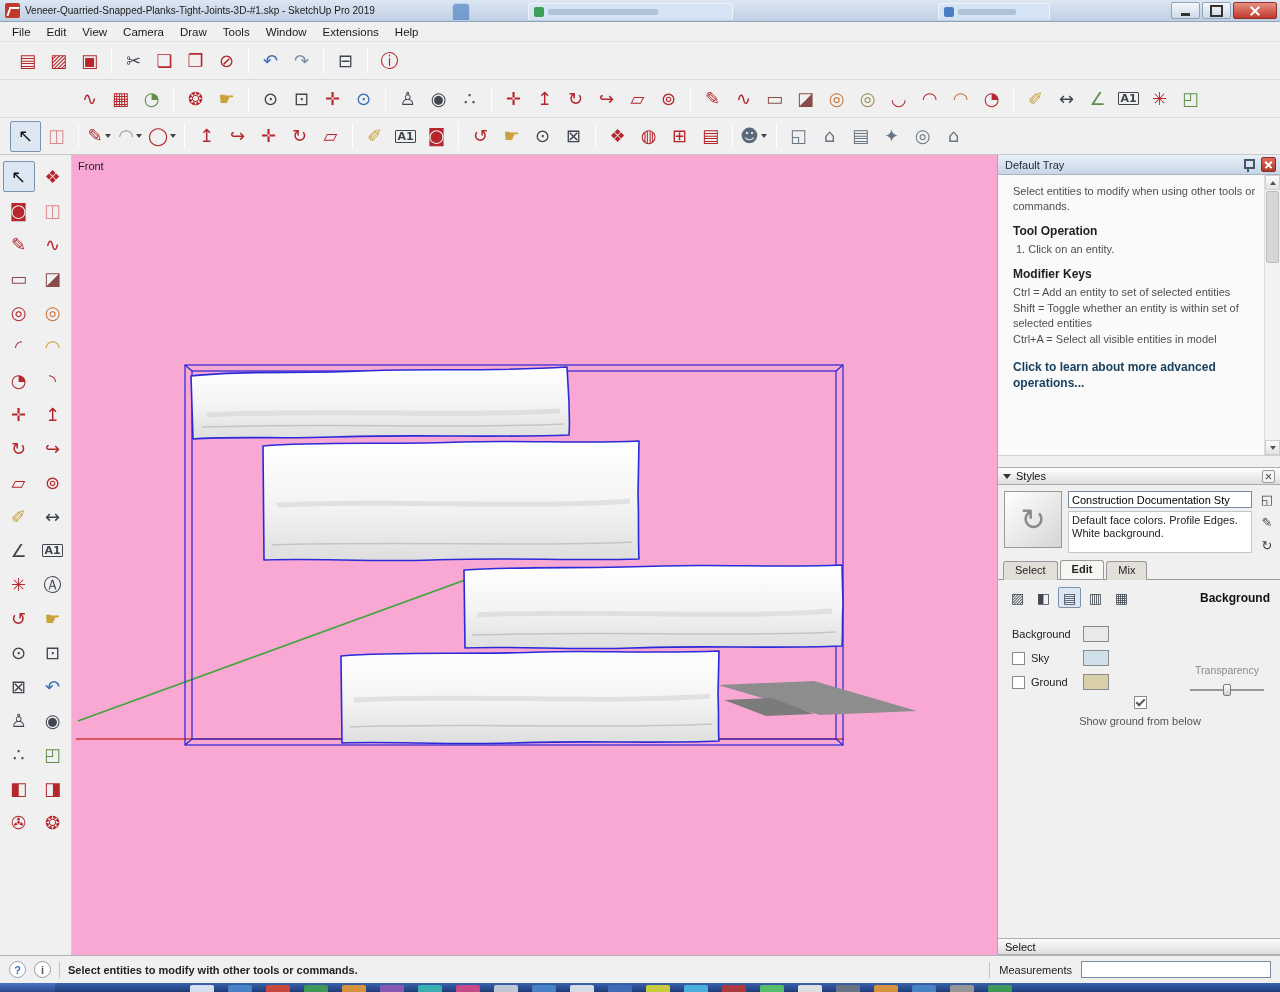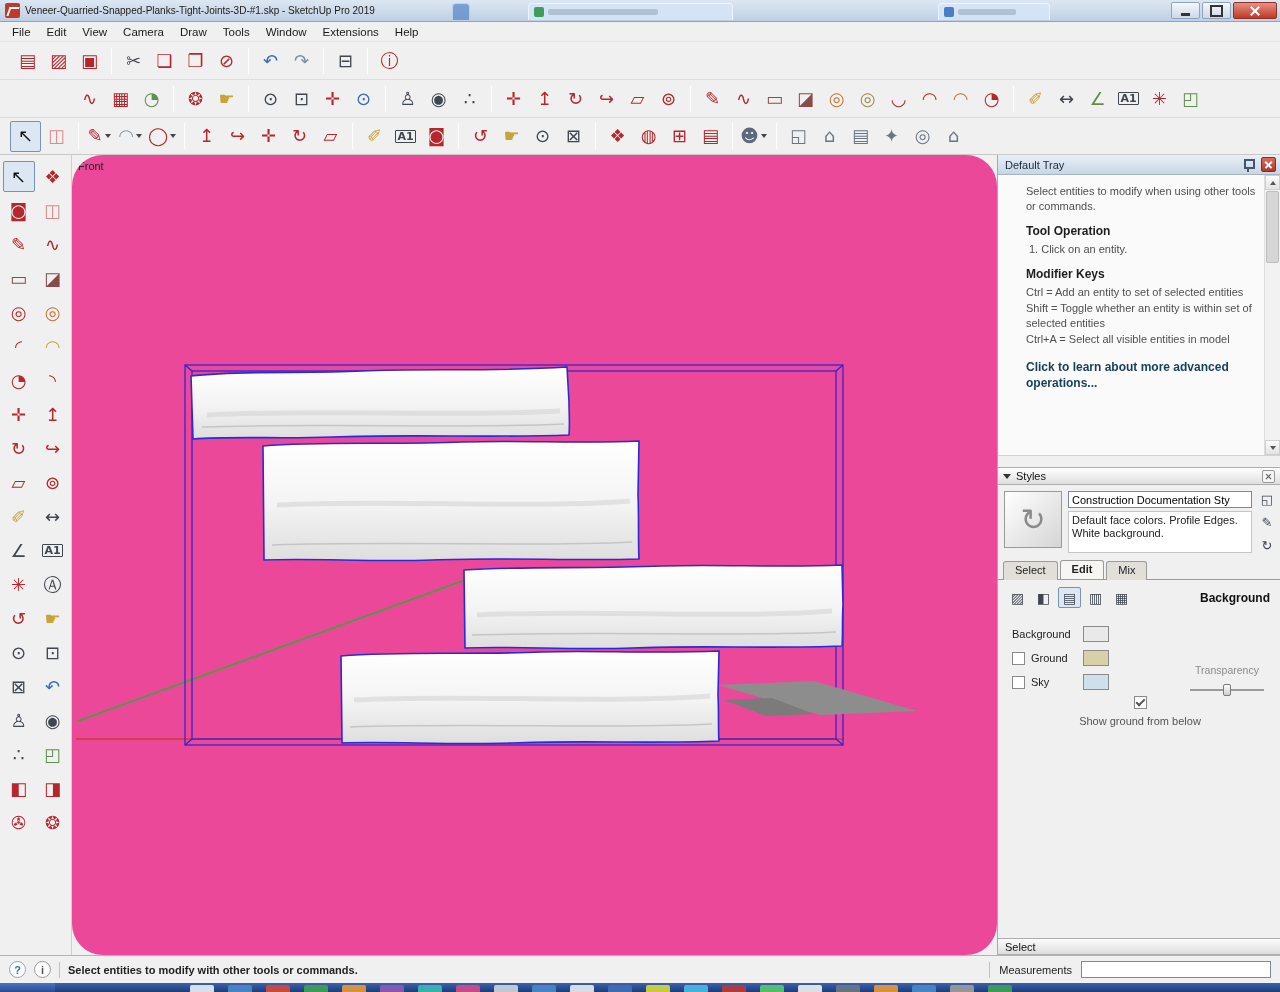--- a/index.html
+++ b/index.html
@@ -39,38 +39,38 @@
   .tbsep { width:1px; height:26px; background:#c2c2c2; border-right:1px solid #fdfdfd; margin:0 6px; }
   .caretbox { width:11px; height:100%; display:flex; align-items:center; justify-content:center; }
   .caret { width:0; height:0; border-left:3.5px solid transparent; border-right:3.5px solid transparent; border-top:4px solid #444; display:block; }
 
   
   #main { flex:1 1 auto; display:flex; min-height:0; }
 
   #palette { width:72px; flex:0 0 72px; background:#f0f0f0; border-right:1px solid #cfcfcf; padding:6px 2px; display:grid; grid-template-columns:32px 32px; gap:3px 2px; justify-content:center; align-content:start; }
   .palbtn { width:32px; height:31px; }
 
-  #canvas { flex:1 1 auto; position:relative; background:#ec4899; overflow:hidden;border-radius:31px; }
+  #canvas { flex:1 1 auto; position:relative; background:#f9a8d4; overflow:hidden; }
   #view-label { position:absolute; left:6px; top:5px; font-size:11px; color:#222; z-index:2; }
   #canvas svg { position:absolute; inset:0; }
 
   
   #tray { width:283px; flex:0 0 283px; background:#f0f0f0; border-left:1px solid #a9a9a9; display:flex; flex-direction:column; }
   .tray-header { height:20px; flex:0 0 20px; background:linear-gradient(#e8f0f8,#c7d5e5); border-bottom:1px solid #a9b4c2; display:flex; align-items:center; padding:0 4px 0 7px; font-size:11px; color:#1a2a3a; }
   .tray-header .ttl { flex:1; }
   .pin { width:12px; height:14px; position:relative; margin-right:6px; }
   .pin::before { content:""; position:absolute; width:7px; height:6px; border:2px solid #44566b; top:1px; left:1px; }
   .pin::after { content:""; position:absolute; width:2px; height:5px; background:#44566b; left:4px; top:9px; }
   .tray-close { width:15px; height:15px; background:linear-gradient(#e06a5a,#b03a2a); border:1px solid #8a2a20; border-radius:2px; position:relative; }
   .tray-close::before, .tray-close::after { content:""; position:absolute; width:9px; height:1.6px; background:#fff; left:2px; top:6px; }
   .tray-close::before { transform:rotate(45deg); }
   .tray-close::after { transform:rotate(-45deg); }
 
   .instructor { height:281px; flex:0 0 281px; background:#fafafa; border-bottom:1px solid #d2d2d2; display:flex; }
-  .instr-text { flex:1; padding:9px 4px 0 28px; color:#4f4f4f; font-size:11px; line-height:15px; }
+  .instr-text { flex:1; padding:9px 4px 0 15px; color:#4f4f4f; font-size:11px; line-height:15px; }
   .instr-text p { margin:0 0 1px; }
   .instr-text h3 { font-size:12px; color:#1e1e1e; margin:10px 0 3px; font-weight:bold; }
   .instr-text .indent { padding-left:3px; }
   .instr-text .learn { color:#163f5e; font-size:12px; line-height:16px; margin-top:12px; font-weight:bold; }
   .vscroll { width:16px; flex:0 0 16px; background:#f2f2f2; border-left:1px solid #ddd; display:flex; flex-direction:column; }
   .sb-btn { height:15px; flex:0 0 15px; background:linear-gradient(#fcfcfc,#e3e3e3); border:1px solid #cfcfcf; display:flex; align-items:center; justify-content:center; }
   .sb-btn i { display:block; width:0; height:0; border-left:3.5px solid transparent; border-right:3.5px solid transparent; }
   .sb-btn.up i { border-bottom:4px solid #555; }
   .sb-btn.down i { border-top:4px solid #555; }
   .sb-track { flex:1; position:relative; }
@@ -674,28 +674,28 @@
           </span>
         <span class="strip-label">Background</span>
       </div>
 
       <div class="bg-controls">
         <div class="bgrow">
           <span class="lbl wlbl">Background</span>
           <span class="swatch" id="sw-bg" style="background: rgb(233, 233, 233);"></span>
         </div>
         <div class="bgrow">
+          <span class="cb" id="cb-sky"></span>
+          <span class="lbl lbl2">Sky</span>
+          <span class="swatch" id="sw-sky" style="background: rgb(207, 224, 234);"></span>
+        </div>
+        <div class="bgrow">
           <span class="cb" id="cb-ground"></span>
           <span class="lbl lbl2">Ground</span>
           <span class="swatch" id="sw-ground" style="background: rgb(217, 207, 168);"></span>
-        </div>
-        <div class="bgrow">
-          <span class="cb" id="cb-sky"></span>
-          <span class="lbl lbl2">Sky</span>
-          <span class="swatch" id="sw-sky" style="background: rgb(207, 224, 234);"></span>
         </div>
         <div class="transparency">
           <div class="tlabel">Transparency</div>
           <div class="slider">
             <div class="track"></div>
             <div class="thumb" id="tr-thumb" style="left: calc(50% - 4px);"></div>
           </div>
         </div>
         <div class="bgrow sg">
           <span class="cb checked" id="cb-showground"></span>

